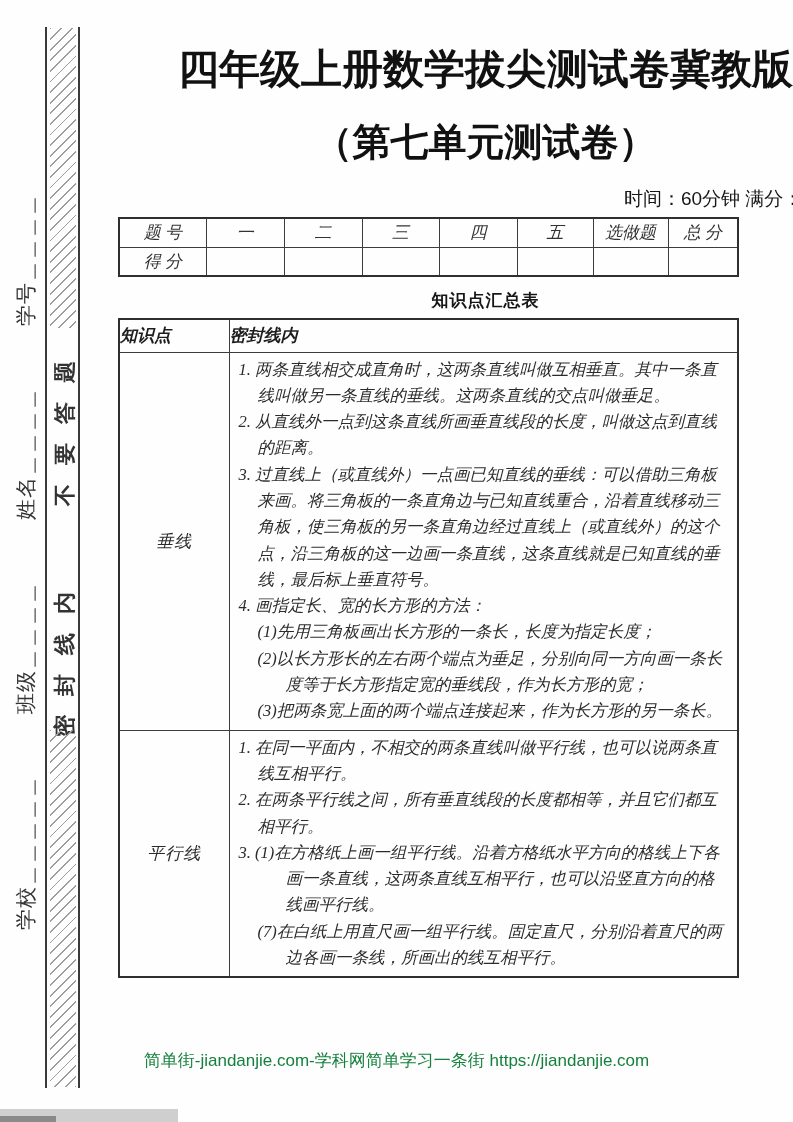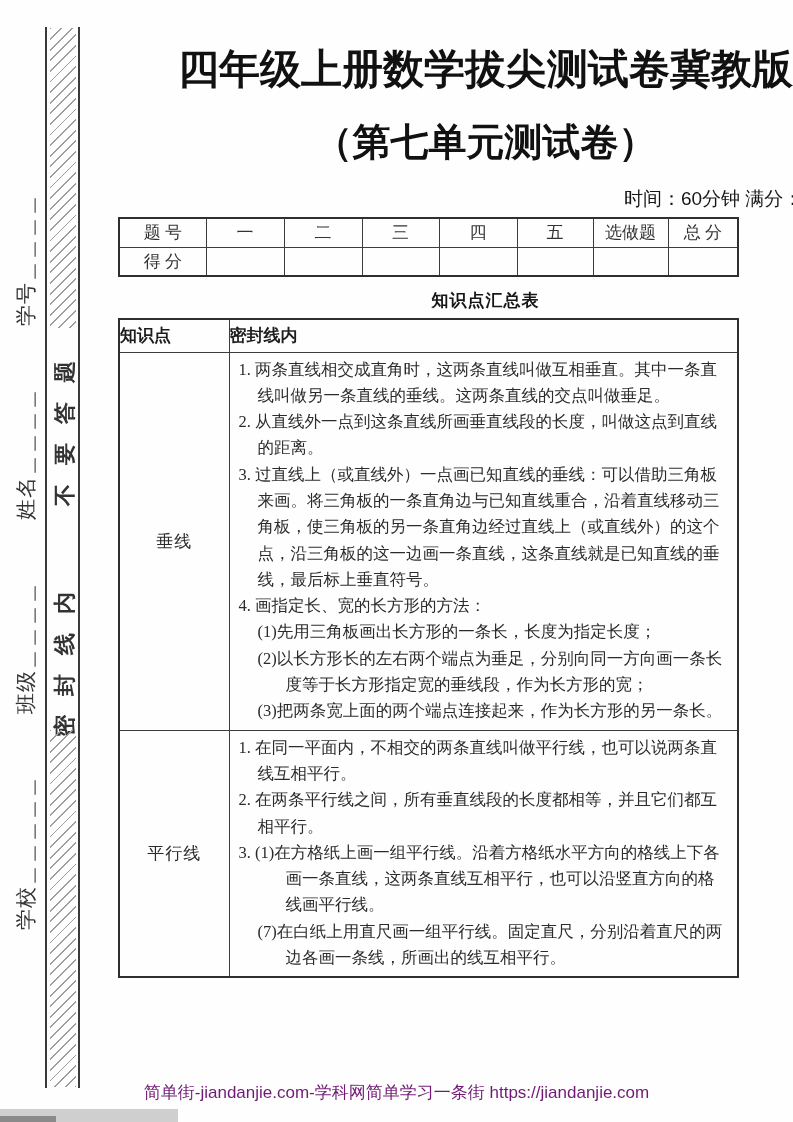--- a/index.html
+++ b/index.html
@@ -53,21 +53,21 @@
     font-family:Liberation Serif, serif; font-weight:bold;
     font-size:38px; line-height:44px; text-align:center;
     margin-top:26px; color:#111; white-space:nowrap;
   }
   .meta {
     font-family:"Liberation Sans", sans-serif; font-weight:normal;
     font-size:19px; line-height:21px; text-align:right;
     margin-top:24px; color:#161616;
   }
 
-  table { border-collapse:collapse; table-layout:fixed; width:619px; }
+  table { border-collapse:collapse; table-layout:fixed; width:619px;font-style:italic; }
   .score-table { margin-top:8px; border:2px solid #2f2f2f; }
   .score-table td {
     border:1px solid #3c3c3c; height:29px;
     text-align:center; vertical-align:middle;
     font-size:17px; color:#333;
   }
 
   .kp-caption {
     font-family:"Liberation Sans", sans-serif; font-weight:bold;
     font-size:17px; line-height:19px; text-align:center;
@@ -84,24 +84,24 @@
     text-align:center; vertical-align:middle;
     font-size:17px; color:#2b2b2b; letter-spacing:1px;
   }
   .content-cell { padding:4px 8px 5px 9px; font-size:16.5px; line-height:26.3px; color:#2b2b2b; }
   .item       { padding-left:19px; text-indent:-19px; }
   .item.lv2   { padding-left:47px; text-indent:-28px; }
   .item.combo { padding-left:47px; text-indent:-47px; }
 
   
   .footer {
-    position:absolute; left:0; right:0; top:1082px;
+    position:absolute; left:0; right:0; top:1050px;
     text-align:center;
     font-family:"Liberation Sans", sans-serif;
-    font-size:17px; line-height:22px; color:#701a75;
+    font-size:17px; line-height:22px; color:#15803d;
   }
 
   .artifact-light { position:absolute; left:0; top:1109px; width:178px; height:13px; background:#cfcfcf; }
   .artifact-dark  { position:absolute; left:0; top:1116px; width:56px;  height:6px;  background:#8a8a8a; }
 </style>
 </head>
 <body>
 
 <div class="page">
 

